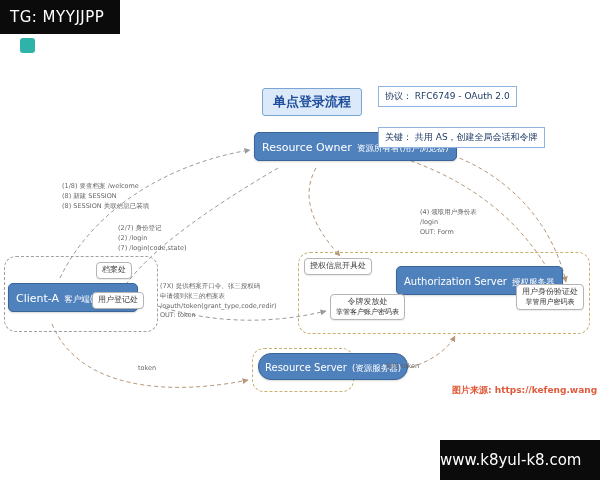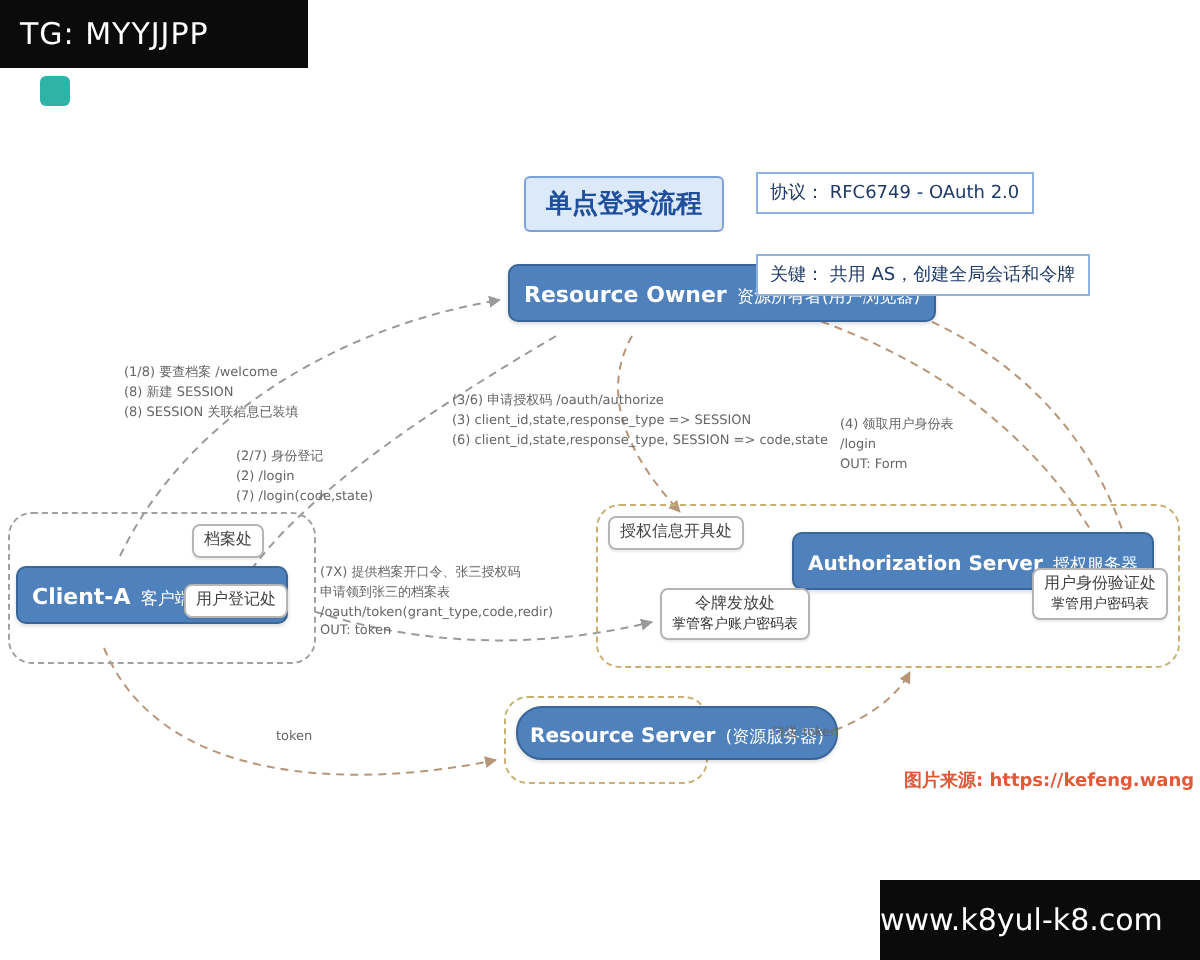--- a/index.html
+++ b/index.html
@@ -1,34 +1,34 @@
 <!DOCTYPE html>
 <html><head>
 <meta charset="utf-8">
 <style>
   * { margin:0; padding:0; box-sizing:border-box; }
   html,body { background:#fff; }
   body { font-family:"DejaVu Sans","Liberation Sans",sans-serif; }
   .stage { position:relative; width:600px; height:480px; background:#fff; overflow:hidden; }
 
   .black-bar { position:absolute; background:#0b0b0b; color:#fff; display:flex; align-items:center; z-index:6; }
-  .black-bar.top { left:0; top:0; width:154px; height:34px; padding-left:10px; font-size:15px; letter-spacing:.5px; }
+  .black-bar.top { left:0; top:0; width:120px; height:34px; padding-left:10px; font-size:15px; letter-spacing:.5px; }
   .black-bar.bottom { left:424px; top:440px; width:176px; height:40px; justify-content:flex-start; font-size:15px;margin-left:16px; }
 
   .teal-chip { position:absolute; left:20px; top:38px; width:15px; height:15px; background:#2fb3a8; border-radius:3px; z-index:6; }
 
   .arrows { position:absolute; left:0; top:0; z-index:1; pointer-events:none; }
 
   .title-box { position:absolute; left:262px; top:88px; background:#dbe9f9; border:1px solid #7aa3d6; border-radius:3px; color:#1f4e9c; font-weight:bold; font-size:13px; padding:4px 10px; z-index:4; }
 
   .info-col { position:absolute; left:378px; top:66px; z-index:4; }
   .info-box { background:#fff; border:1px solid #8fb3e0; color:#1f3a66; font-size:9px; padding:3px 6px; margin-bottom:5px; width:max-content;margin-top:20px; }
 
   .node { position:absolute; background:#4f81bd; border:1px solid #3a6598; border-radius:5px; color:#fff; text-align:center; padding:3px 7px; line-height:1.3; z-index:3; box-shadow:0 1px 2px rgba(0,0,0,.15); }
-  .node .l1 { font-weight:bold; font-size:11px; white-space:nowrap; }
+  .node .l1 { font-weight:normal; font-size:11px; white-space:nowrap; }
   .node .l2 { font-size:8.5px; white-space:nowrap; }
 
   .dashed { position:absolute; border:1px dashed #c9b071; border-radius:12px; z-index:2; }
   .dashed.gray { border-color:#a0a0a0; }
 
   .subbox { position:absolute; background:#fff; border:1px solid #b5b5b5; border-radius:4px; font-size:8px; color:#444; padding:2px 5px; text-align:center; z-index:3; line-height:1.35; box-shadow:0 1px 1px rgba(0,0,0,.08); }
   .subbox .s2 { font-size:7px; color:#333; display:block; }
 
   .elabel { position:absolute; font-size:6.5px; color:#666; line-height:1.5; z-index:4; }
   .elabel span { display:block; white-space:nowrap; }
@@ -107,25 +107,20 @@
   <div class="elabel" style="left:62px; top:182px;">
     <span>(1/8) 要查档案 /welcome</span>
     <span>(8) 新建 SESSION</span>
     <span>(8) SESSION 关联信息已装填</span>
   </div>
   <div class="elabel" style="left:118px; top:224px;">
     <span>(2/7) 身份登记</span>
     <span>(2) /login</span>
     <span>(7) /login(code,state)</span>
   </div>
-  <div class="elabel" style="left:226px; top:196px;">
-    <span>(3/6) 申请授权码 /oauth/authorize</span>
-    <span>(3) client_id,state,response_type =&gt; SESSION</span>
-    <span>(6) client_id,state,response_type, SESSION =&gt; code,state</span>
-  </div>
   <div class="elabel" style="left:420px; top:208px;">
     <span>(4) 领取用户身份表</span>
     <span>/login</span>
     <span>OUT: Form</span>
   </div>
   <div class="elabel" style="left:160px; top:282px;">
     <span>(7X) 提供档案开口令、张三授权码</span>
     <span>申请领到张三的档案表</span>
     <span>/oauth/token(grant_type,code,redir)</span>
     <span>OUT: token</span>

